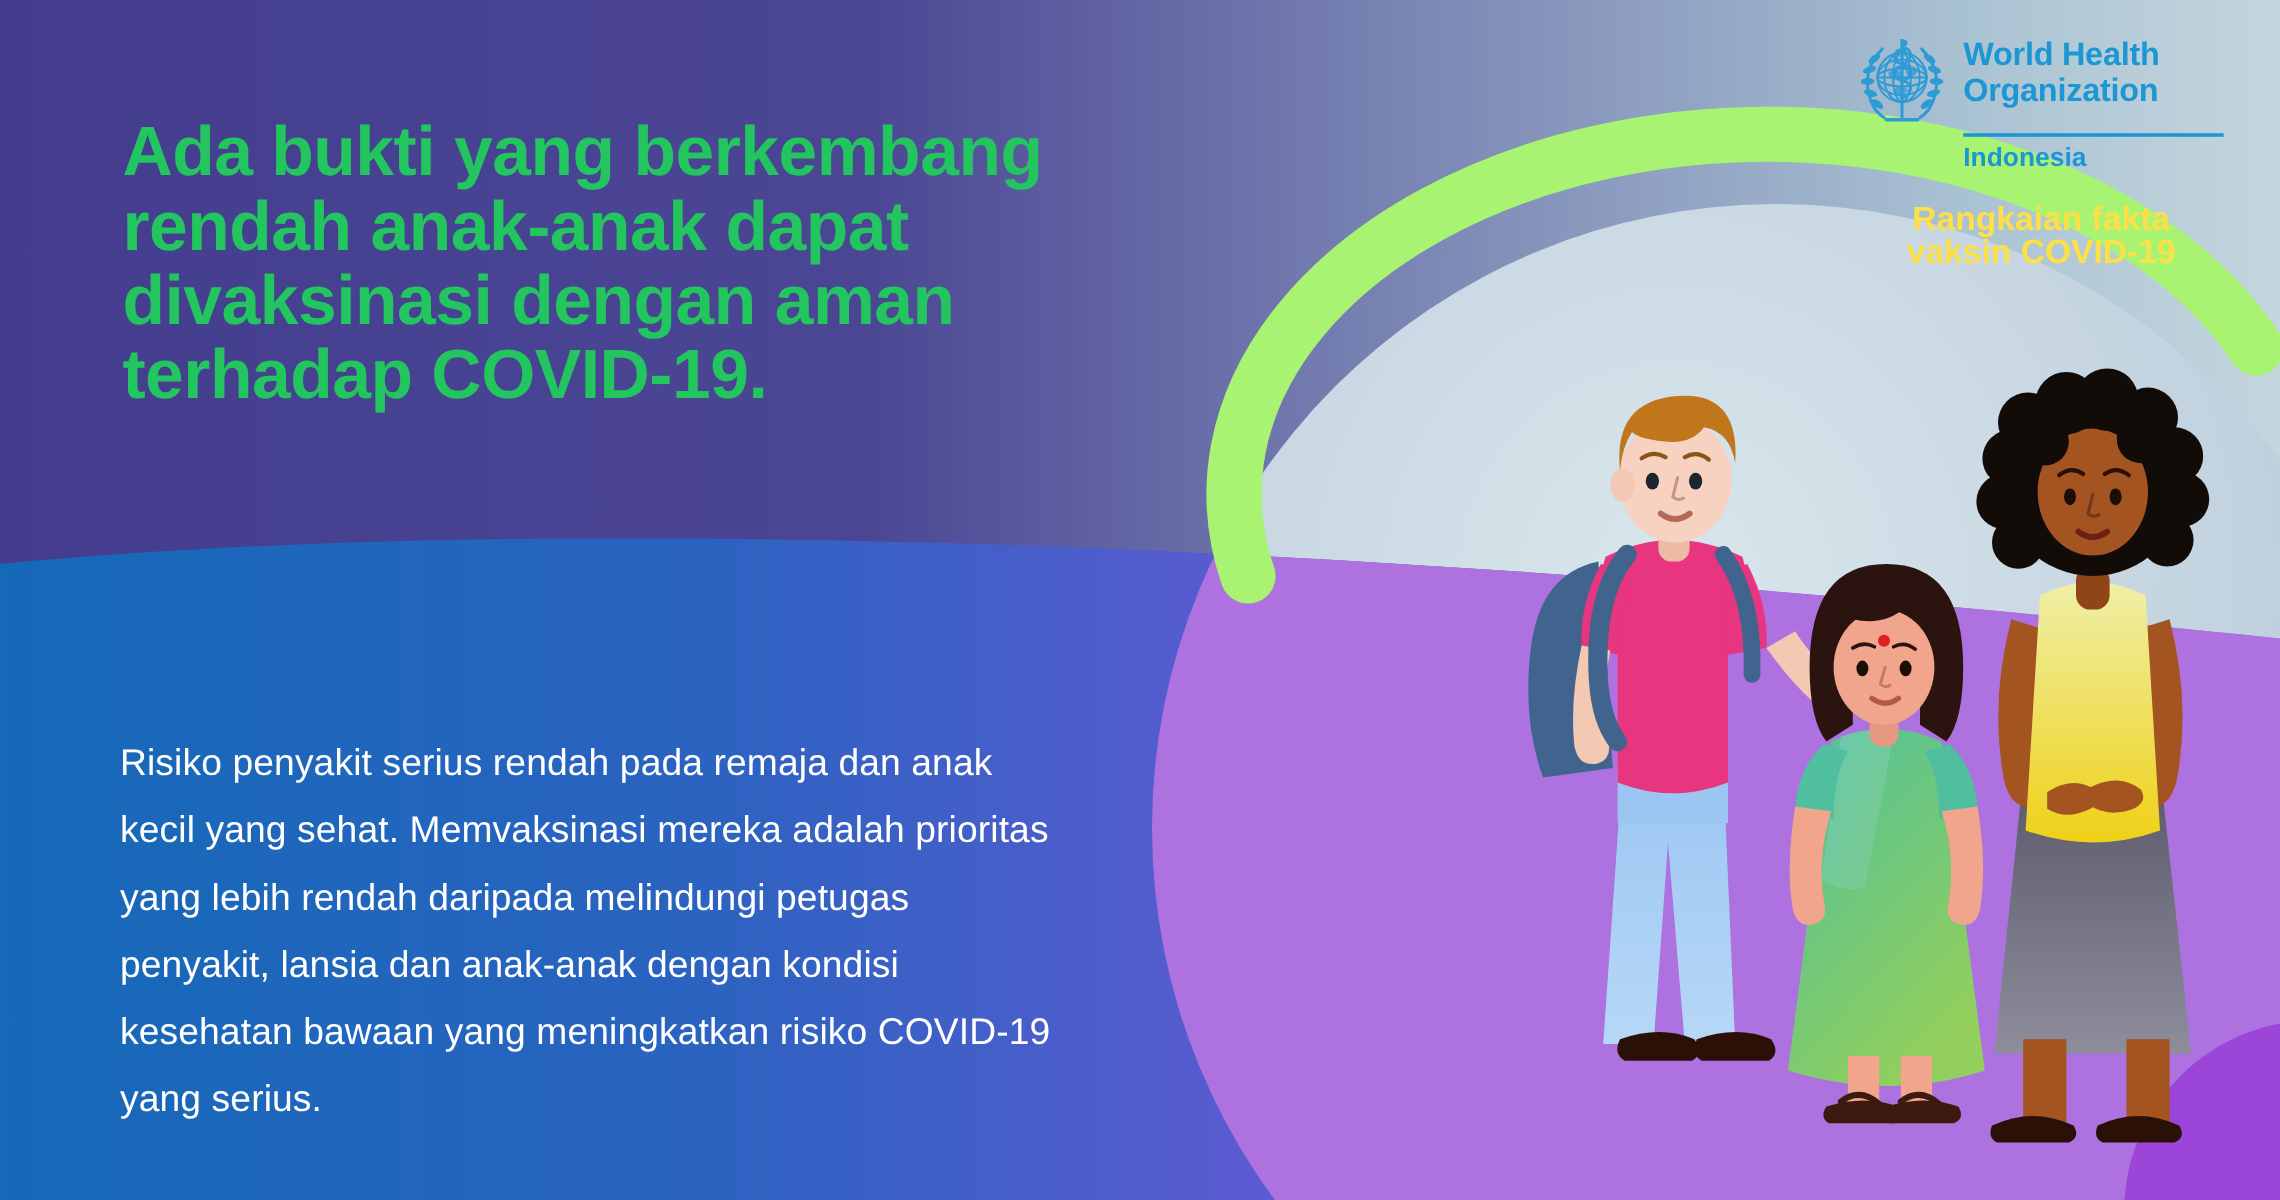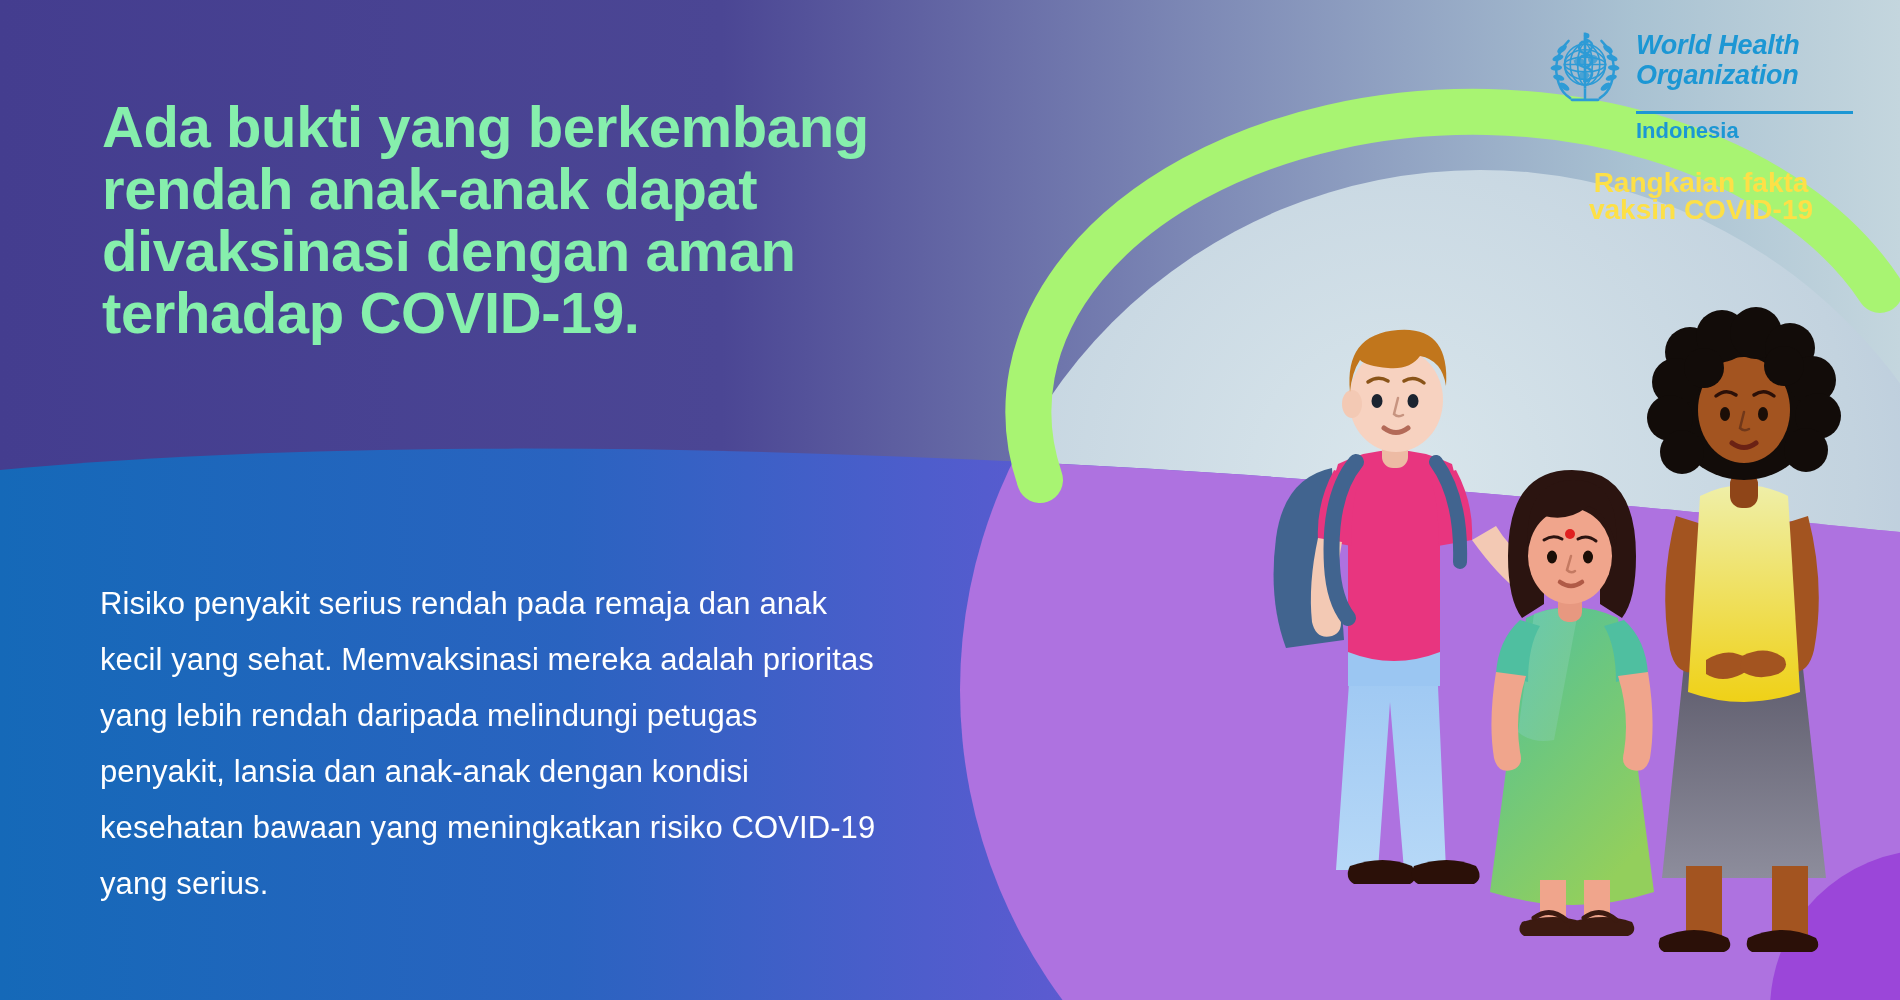--- a/index.html
+++ b/index.html
@@ -16,52 +16,52 @@
   }
   .layer { position:absolute; top:0; left:0; width:1900px; height:1000px; }
   svg.layer { display:block; }
 
   
   #headline {
     position:absolute;
     left:102px;
     top:96px;
     width:960px;
-    color:#86efac;
+    color:#22c55e;
     font-size:58px;
     font-weight:bold;
     line-height:62px;
     letter-spacing:-0.4px;
     z-index:40;
   }
   #headline .hl-line { display:block; white-space:pre; }
 
   #body-copy {
     position:absolute;
     left:100px;
-    top:576px;
+    top:608px;
     width:1080px;
     color:#ffffff;
     font-size:31px;
     font-weight:normal;
     line-height:56px;
     letter-spacing:0.1px;
     z-index:40;
   }
   #body-copy .bd-line { display:block; white-space:pre; }
 
   
   #who-block {
     position:absolute;
     right:42px;
     top:26px;
     z-index:50;
     text-align:left;
   }
-  #who-logo-row { display:flex; align-items:flex-start;font-style:italic; }
+  #who-logo-row { display:flex; align-items:flex-start; }
   #who-emblem { width:82px; height:82px; flex:0 0 82px; }
   #who-wordmark {
     margin-left:10px;
     padding-top:4px;
   }
   #who-wordmark .wm-line {
     display:block;
     color:#1C97D4;
     font-size:27px;
     font-weight:bold;

